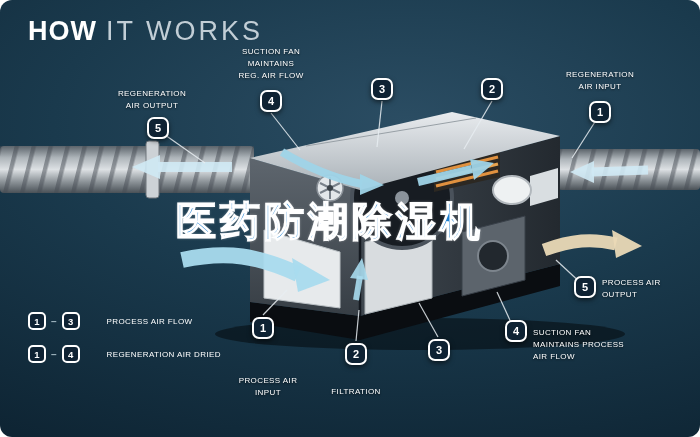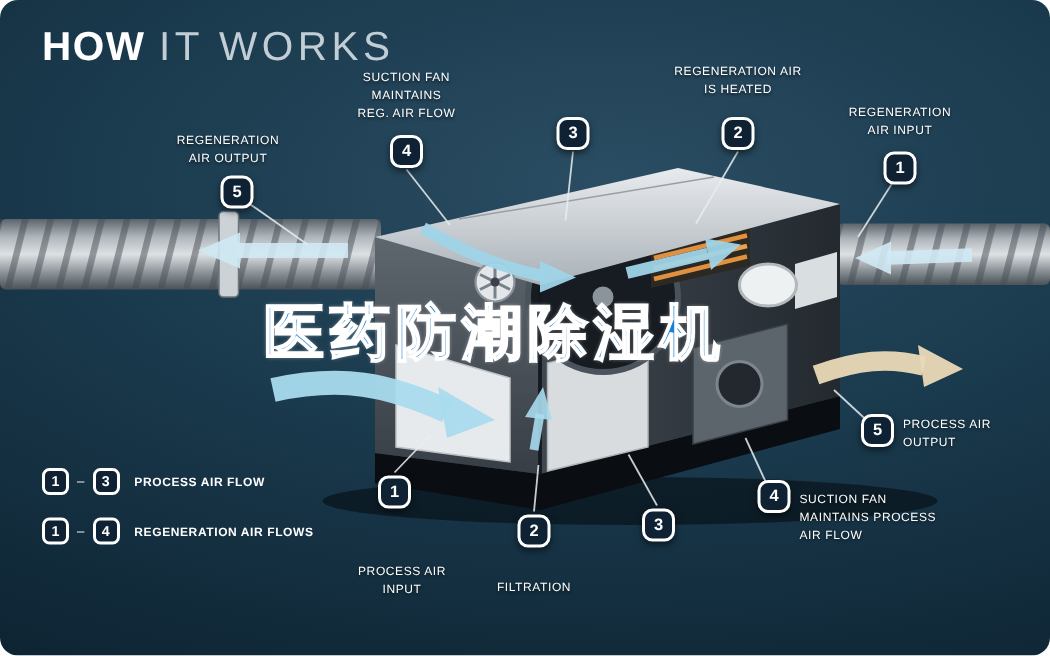--- a/index.html
+++ b/index.html
@@ -28,21 +28,21 @@
   .overlay-cn{
     position:absolute;left:176px;top:194px;font-size:40px;font-weight:700;
     color:#1e7fd0;-webkit-text-stroke:1.3px #ffffff;letter-spacing:4px;z-index:7;
     text-shadow:0 0 3px rgba(255,255,255,.55);
     text-align:right;
   }
   .legend-title{position:absolute;left:28px;top:288px;font-size:11.5px;font-weight:700;letter-spacing:1.8px;z-index:6}
   .legend-row{position:absolute;left:28px;display:flex;align-items:center;gap:5px;z-index:6}
   .legend-row .badge{position:static;width:18px;height:18px;font-size:9.5px;border-radius:5px;box-shadow:none}
   .legend-row .dash{color:#9db2bd;font-size:10px;font-weight:700}
-  .legend-row .txt{font-size:8px;font-weight:700;letter-spacing:.4px;margin-left:5px;white-space:nowrap}
+  .legend-row .txt{font-size:8px;font-weight:400;letter-spacing:.4px;margin-left:22px;white-space:nowrap}
 </style>
 </head>
 <body>
 
 <div class="stage">
 
   <svg class="scene" width="700" height="437" viewBox="0 0 700 437">
     <defs>
       <linearGradient id="ductG" x1="0" y1="0" x2="0" y2="1">
         <stop offset="0" stop-color="#5c646b"></stop>
@@ -145,22 +145,20 @@
 AIR OUTPUT</div>
   <div class="badge" style="left:147px;top:117px">5</div>
 
   <div class="lbl center" style="left:211px;top:46px;width:120px">SUCTION FAN
 MAINTAINS
 REG. AIR FLOW</div>
   <div class="badge" style="left:260px;top:90px">4</div>
 
   <div class="badge" style="left:371px;top:78px">3</div>
 
-  <div class="lbl center" style="left:437px;top:42px;width:110px">REGENERATION AIR
-IS HEATED</div>
   <div class="badge" style="left:481px;top:78px">2</div>
 
   <div class="lbl center" style="left:545px;top:69px;width:110px">REGENERATION
 AIR INPUT</div>
   <div class="badge" style="left:589px;top:101px">1</div>
 
   <div class="badge" style="left:574px;top:276px">5</div>
   <div class="lbl left" style="left:602px;top:277px;width:90px">PROCESS AIR
 OUTPUT</div>
 
@@ -181,16 +179,16 @@
   <div class="legend-row" style="top:312px">
     <span class="badge">1</span>
     <span class="dash">–</span>
     <span class="badge">3</span>
     <span class="txt">PROCESS AIR FLOW</span>
   </div>
   <div class="legend-row" style="top:345px">
     <span class="badge">1</span>
     <span class="dash">–</span>
     <span class="badge">4</span>
-    <span class="txt">REGENERATION AIR FLOWS</span>
+    <span class="txt">REGENERATION AIR DRIED</span>
   </div>
 
 </div>
 
 </body></html>

